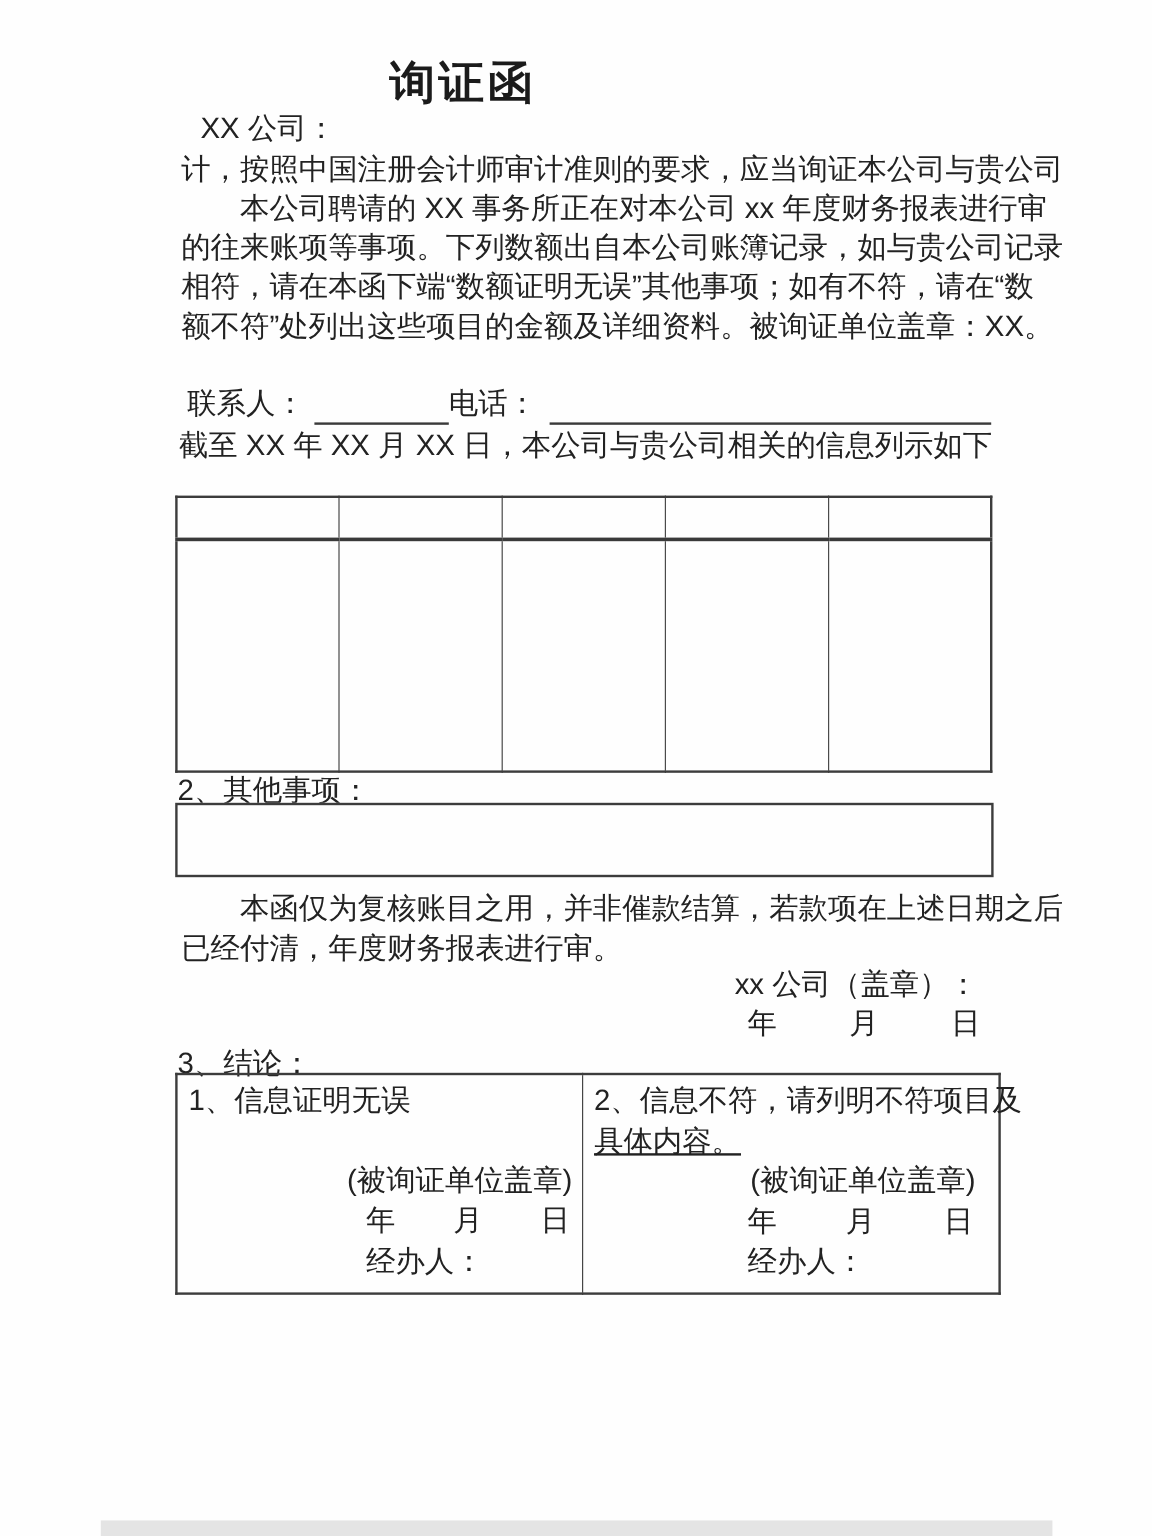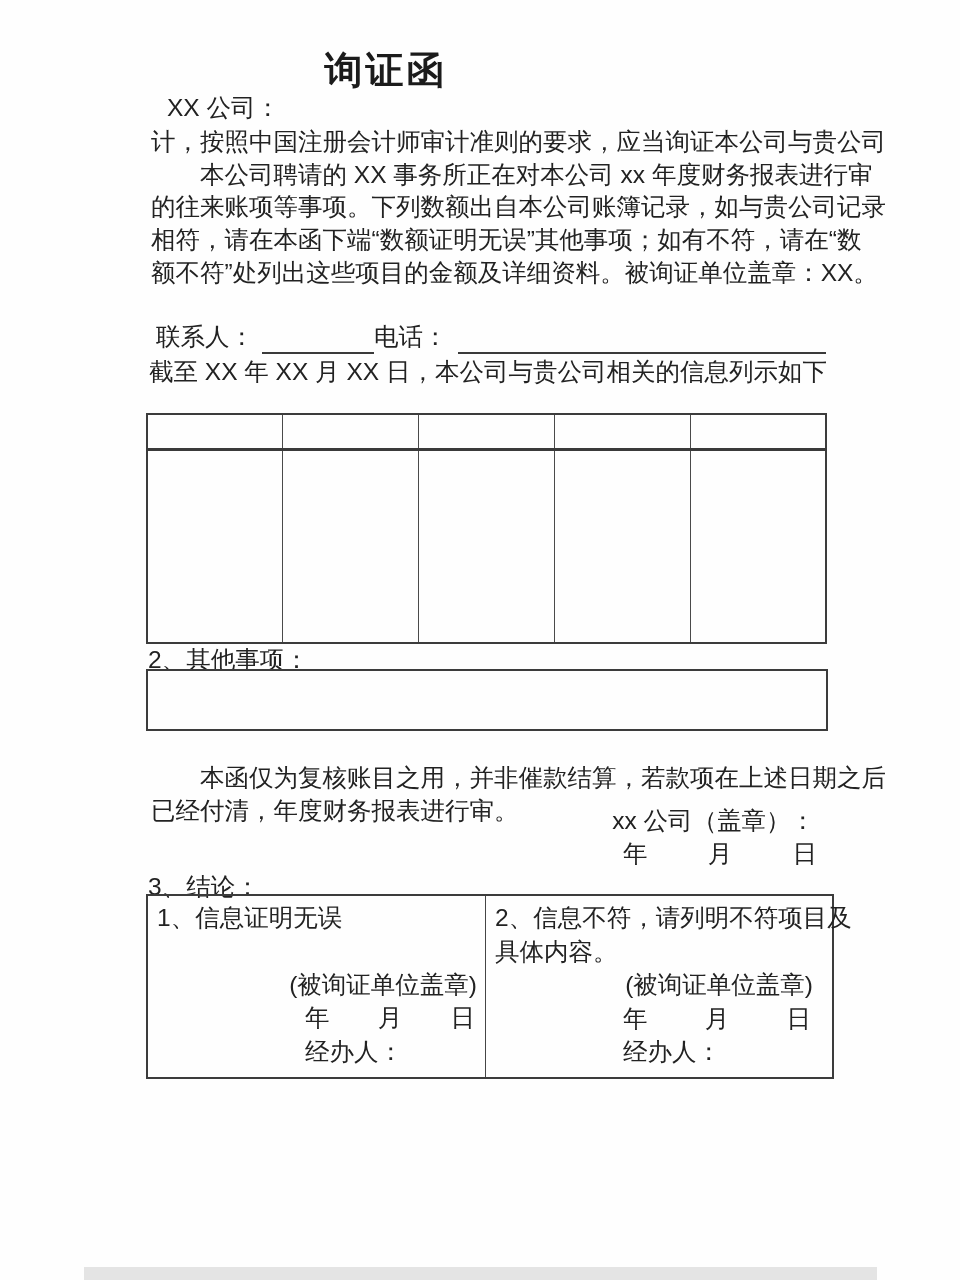--- a/index.html
+++ b/index.html
@@ -17,21 +17,21 @@
   .doc-title{
     top:48px;left:0;width:772px;
     text-align:center;
     font-size:38px;line-height:44px;
     font-weight:700;
     letter-spacing:3px;
     color:#1b1b1b;
   }
   .salutation{top:92px;left:167px;}
   .para1{top:126px;left:151px;width:668px;}
-  .para2{top:742px;left:151px;width:668px;margin-top:20px;}
+  .para2{top:742px;left:151px;width:668px;}
   .para-line{white-space:nowrap;}
   .indent{text-indent:49px;}
   .field-row{display:flex;align-items:flex-end;}
   .addr-row{top:288px;left:151px;width:663px;}
   .contact-row{top:321px;left:146px;width:670px;margin-left:10px;}
   .blank{border-bottom:2px solid #3a3a3a;height:28px;}
   .blank.addr{width:510px;margin-left:6px;}
   .blank.contact{width:112px;margin-left:8px;}
   .blank.phone{flex:1 1 auto;margin-left:10px;}
   .asof{top:356px;left:149px;white-space:nowrap;}
@@ -56,21 +56,21 @@
   .conclusion-table table{width:683px;table-layout:fixed;border:2px solid #3c3c3c;}
   .conclusion-table td{
     border:1.5px solid #454545;
     vertical-align:top;
     padding:5px 0 8px 0;
     line-height:33.5px;
   }
   .col-left{width:337px;}
   .col-right{width:346px;}
   .cell-title{padding-left:9px;padding-right:9px;white-space:nowrap;}
-  .cell-title2{padding-left:9px;padding-right:9px;}
+  .cell-title2{padding-left:9px;padding-right:9px;text-decoration:underline;}
   .cell-spacer{height:33px;}
   .cell-seal{text-align:right;}
   .cell-seal.left{padding-right:8px;}
   .cell-seal.right{padding-right:19px;}
   .cell-dates{display:flex;justify-content:space-between;}
   .cell-dates.left{width:170px;margin:0 10px 0 auto;}
   .cell-dates.right{width:188px;margin:0 21px 0 auto;}
   .cell-handler.left{width:170px;margin:0 10px 0 auto;text-align:left;}
   .cell-handler.right{width:188px;margin:0 21px 0 auto;text-align:left;}
   .bottom-strip{

